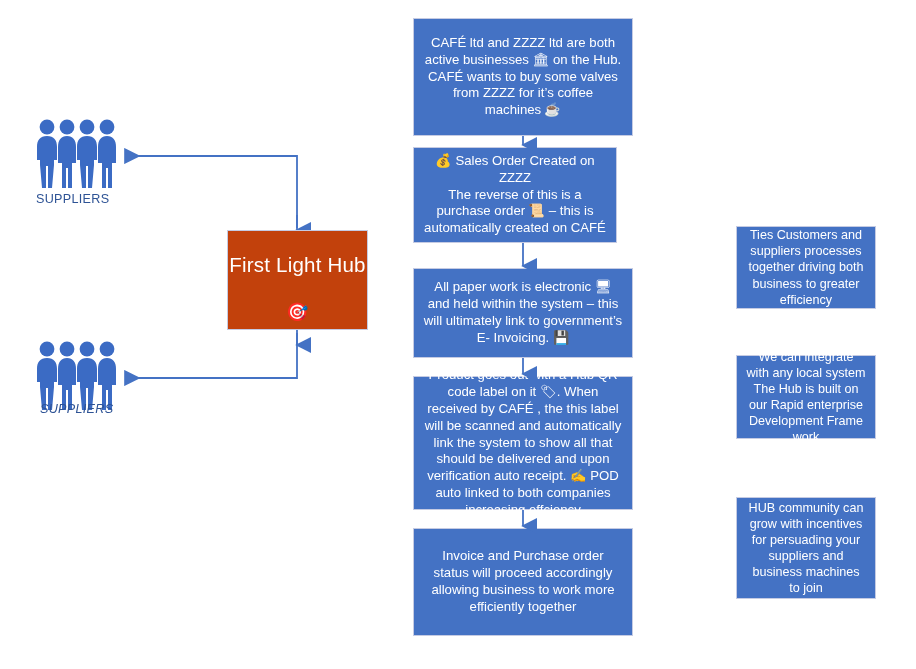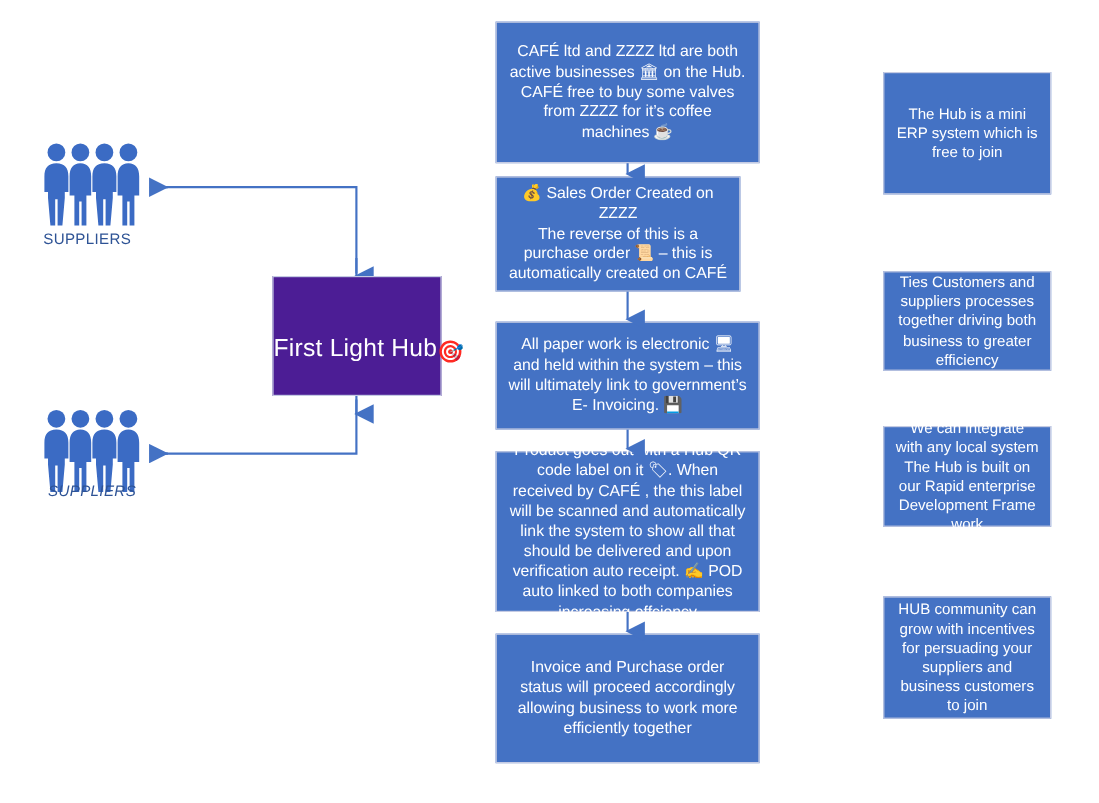--- a/index.html
+++ b/index.html
@@ -36,24 +36,25 @@
     padding: 0 9px;
     white-space: pre-line;
   }
 
   .flowbox { font-size: 13.2px; }
   .sidebox { font-size: 12.6px; }
 
   
   .hub {
     position: absolute;
-    background: #4c1d95;
+    background: #c2410c;
     border: 1px solid #C5CBE3;
     box-sizing: border-box;
     display: flex;
+    flex-direction: column;
     align-items: center;
     justify-content: flex-start;
     color: #ffffff;
     text-align: center;
   }
   .hub-title {
     margin-top: 22px;
     font-size: 20.5px;
     letter-spacing: .2px;
     white-space: nowrap;
@@ -148,21 +149,21 @@
     </svg>
   </div>
   <div class="people-label" style="left:40px; top:402px;font-style:italic;">SUPPLIERS</div>
 
   <div class="hub" style="left:227px; top:230px; width:141px; height:100px;">
     <div class="hub-title">First Light Hub</div>
     <div class="hub-emoji">🎯</div>
   </div>
 
   <div class="box flowbox" style="left:413px; top:18px; width:220px; height:118px;">
-    <span class="txt">CAFÉ ltd  and  ZZZZ ltd are both active businesses 🏛 on the Hub.   CAFÉ free to buy some valves from ZZZZ for it’s coffee machines ☕</span>
+    <span class="txt">CAFÉ ltd  and  ZZZZ ltd are both active businesses 🏛 on the Hub.   CAFÉ wants to buy some valves from ZZZZ for it’s coffee machines ☕</span>
   </div>
 
   <div class="box flowbox" style="left:413px; top:147px; width:204px; height:96px;">
     <span class="txt">💰 Sales Order Created on ZZZZ
 The reverse of this is a purchase order 📜 – this is automatically created on CAFÉ</span>
   </div>
 
   <div class="box flowbox" style="left:413px; top:376px; width:220px; height:134px;">
     <span class="txt">Product goes out with a Hub QR code label on it 🏷.   When received by CAFÉ , the this label will be scanned and automatically link the system to show all that should be delivered and upon verification auto receipt.  ✍️ POD auto linked to both companies increasing effciency</span>
   </div>
@@ -183,30 +184,27 @@
       <path d="M523,243 L523,266" stroke="#4472C4" stroke-width="1.8" fill="none" marker-end="url(#ah-down)"></path>
     </g>
     <g>
       <path d="M523,358 L523,374" stroke="#4472C4" stroke-width="1.8" fill="none" marker-end="url(#ah-down)"></path>
     </g>
     <g>
       <path d="M523,510 L523,526" stroke="#4472C4" stroke-width="1.8" fill="none" marker-end="url(#ah-down)"></path>
     </g>
   </svg>
 
-  <div class="box sidebox" style="left:736px; top:60px; width:140px; height:102px;">
-    <span class="txt">The Hub is a mini ERP system which is free to join</span>
-  </div>
 
   <div class="box sidebox" style="left:736px; top:226px; width:140px; height:83px;">
     <span class="txt">Ties Customers and suppliers processes together driving both business to greater efficiency</span>
   </div>
 
   <div class="box sidebox" style="left:736px; top:355px; width:140px; height:84px;">
     <span class="txt">We can integrate with any local system
 The Hub is built on our Rapid enterprise Development Frame work</span>
   </div>
 
   <div class="box sidebox" style="left:736px; top:497px; width:140px; height:102px;">
-    <span class="txt">HUB community can grow with incentives for persuading your suppliers and business customers to join</span>
+    <span class="txt">HUB community can grow with incentives for persuading your suppliers and business machines to join</span>
   </div>
 
 </div>
 
 </body></html>

